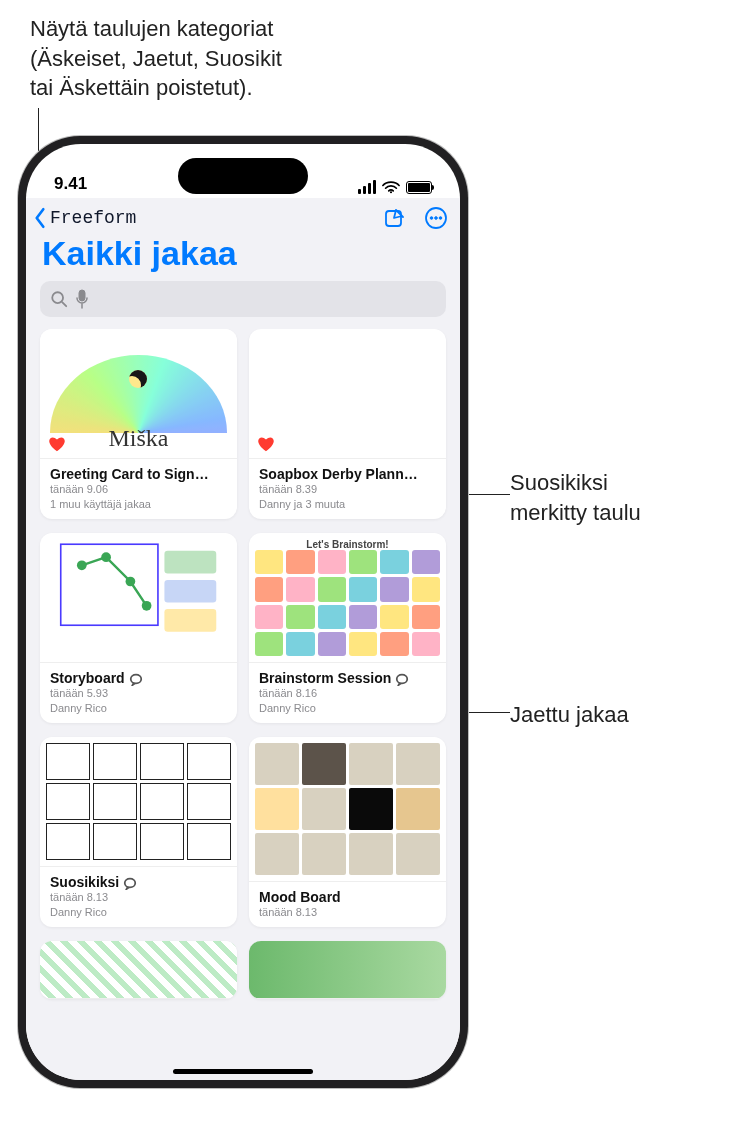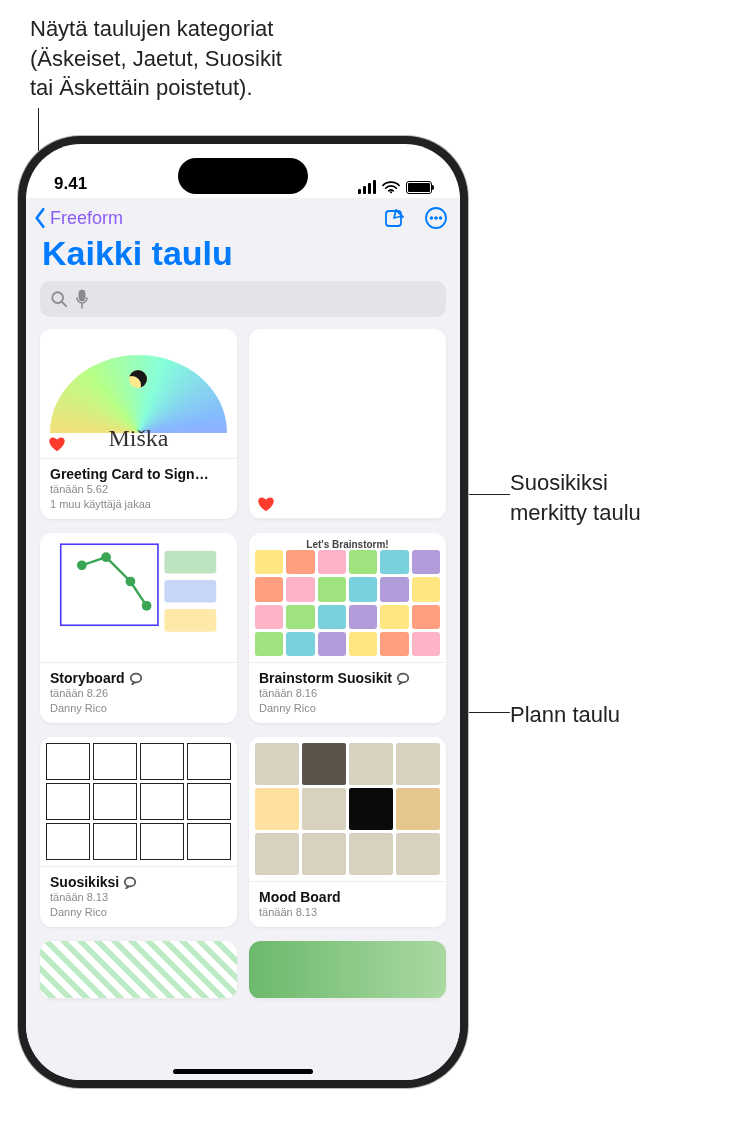--- a/index.html
+++ b/index.html
@@ -84,21 +84,21 @@
     background: #f2f2f6;
     display: flex; flex-direction: column;
   }
 
   
   .navbar {
     display: flex; align-items: center; justify-content: space-between;
     padding: 8px 12px 2px 6px;
     background: #f2f2f6;
   }
-  .nav-back { display: flex; align-items: center; gap: 2px; color: #8b5cf6; font-size: 18px; }
+  .nav-back { display: flex; align-items: center; gap: 2px; color: #0f172a; font-size: 18px; font-family: Liberation Mono, monospace; }
   .nav-back svg { width: 16px; height: 22px; }
   .nav-right { display: flex; align-items: center; gap: 18px; }
   .nav-icon { width: 24px; height: 24px; display:flex; align-items:center; justify-content:center; }
   .nav-icon svg { stroke: #007aff; fill: none; }
 
   .page-title {
     font-size: 34px; font-weight: 700; color: #007aff;
     padding: 2px 16px 6px 16px;
   }
 
@@ -145,21 +145,21 @@
     position: absolute; left: 8px; bottom: 6px;
     width: 18px; height: 16px;
   }
   .fav-heart svg { fill: #ff3b30; }
   .card-meta {
     padding: 7px 10px 8px 10px;
   }
   .card-title {
     font-size: 14px; font-weight: 600; color: #111;
     white-space: nowrap; overflow: hidden; text-overflow: ellipsis;
-    display: flex; align-items: center; gap: 4px;
+    display: flex; align-items: flex-end; gap: 4px;
   }
   .shared-bubble { width: 14px; height: 14px; flex: none; }
   .shared-bubble svg { stroke:#555; fill:none; stroke-width:2; }
   .card-sub { font-size: 11px; color: #8a8a8e; line-height: 1.3; }
 
   
   .thumb.rainbow { background: linear-gradient(#fff,#fff); }
   .thumb.rainbow .rb {
     width: 90%; height: 60%; border-radius: 50% 50% 0 0 / 100% 100% 0 0;
     background: conic-gradient(from 200deg at 50% 100%, #ff7a7a, #ffd66b, #b1ff7a, #7affd6, #7ab1ff, #c77aff, #ff7a7a);
@@ -223,21 +223,21 @@
 
 <div class="callout" style="left:30px; top:14px; white-space:pre-line;">Näytä taulujen kategoriat
 (Äskeiset, Jaetut, Suosikit
 tai Äskettäin poistetut).</div>
 <div class="callout-line" style="left:38px; top:108px; width:1px; height:120px;"></div>
 
 <div class="callout" style="left:510px; top:468px; white-space:pre-line;">Suosikiksi
 merkitty taulu</div>
 <div class="callout-line" style="left:296px; top:494px; width:214px; height:1px;"></div>
 
-<div class="callout" style="left:510px; top:700px;">Plann taulu</div>
+<div class="callout" style="left:510px; top:700px;">Jaettu jakaa</div>
 <div class="callout-line" style="left:432px; top:712px; width:78px; height:1px;"></div>
 
 <div class="phone">
   <div class="phone-inner">
     <div class="notch-pill"></div>
 
     <div class="status-bar">
       <div class="status-time">9.41</div>
       <div class="status-right">
         <div class="signal-bars">
@@ -278,21 +278,21 @@
             <svg viewBox="0 0 24 24">
               <circle cx="12" cy="12" r="10" stroke="#007aff" stroke-width="1.8"></circle>
               <circle cx="7.5" cy="12" r="1.3" fill="#007aff"></circle>
               <circle cx="12" cy="12" r="1.3" fill="#007aff"></circle>
               <circle cx="16.5" cy="12" r="1.3" fill="#007aff"></circle>
             </svg>
           </div>
         </div>
       </div>
 
-      <div class="page-title">Kaikki taulu</div>
+      <div class="page-title">Kaikki jakaa</div>
 
       <div class="searchbar">
         <svg class="search" viewBox="0 0 20 20">
             <circle cx="8.5" cy="8.5" r="6" stroke-width="2"></circle>
             <path d="M13.5 13.5 L18 18" stroke-width="2" stroke-linecap="round"></path>
           </svg>
         <svg class="mic" viewBox="0 0 14 20">
             <rect x="4" y="1" width="6" height="11" rx="3"></rect>
             <path d="M2 9a5 5 0 0 0 10 0M7 15v4" stroke="#8a8a8e" stroke-width="1.5" fill="none" stroke-linecap="round"></path>
           </svg>
@@ -307,21 +307,21 @@
             <div class="fav-heart">
               <svg viewBox="0 0 20 18">
                   <path d="M10 17 C-6 6 4 -3 10 4 C16 -3 26 6 10 17Z"></path>
                 </svg>
             </div>
           </div>
           <div class="card-meta">
             <div class="card-title">
                 <span>Greeting Card to Sign…</span>
               </div>
-            <div class="card-sub">tänään 5.62</div>
+            <div class="card-sub">tänään 9.06</div>
             <div class="card-sub">1 muu käyttäjä jakaa</div>
           </div>
         </div>
 
         <div class="card">
           <div class="thumb collage">
             <span></span>
               <span></span>
               <span></span>
               <span></span>
@@ -339,20 +339,27 @@
             <span></span>
               <span></span>
               <span></span>
               <span></span>
               <span></span>
             <div class="fav-heart">
               <svg viewBox="0 0 20 18">
                   <path d="M10 17 C-6 6 4 -3 10 4 C16 -3 26 6 10 17Z"></path>
                 </svg>
             </div>
+          </div>
+          <div class="card-meta">
+            <div class="card-title">
+                <span>Soapbox Derby Plann…</span>
+              </div>
+            <div class="card-sub">tänään 8.39</div>
+            <div class="card-sub">Danny ja 3 muuta</div>
           </div>
         </div>
 
         <div class="card">
           <div class="thumb graph">
             <svg viewBox="0 0 100 70">
               <rect x="2" y="2" width="60" height="50" fill="none" stroke="#4a3aff" stroke-width="1"></rect>
               <circle cx="15" cy="15" r="3" fill="#3aa655"></circle>
                 <circle cx="30" cy="10" r="3" fill="#3aa655"></circle>
               <circle cx="45" cy="25" r="3" fill="#3aa655"></circle>
@@ -365,21 +372,21 @@
           </div>
           <div class="card-meta">
             <div class="card-title">
               <span>Storyboard</span>
               <span class="shared-bubble">
                 <svg viewBox="0 0 16 16">
                     <path d="M2 8a6 5 0 1 1 12 0a6 5 0 1 1-12 0 M5 13l-1 2l3-2"></path>
                   </svg>
               </span>
             </div>
-            <div class="card-sub">tänään 8.26</div>
+            <div class="card-sub">tänään 5.93</div>
             <div class="card-sub">Danny Rico</div>
           </div>
         </div>
 
         <div class="card">
           <div class="thumb brainstorm">
             <div class="bt-title">Let's Brainstorm!</div>
             <div class="swatch-grid">
               <div class="sw c1"></div>
                 <div class="sw c2"></div>
@@ -402,21 +409,21 @@
               <div class="sw c4"></div>
                 <div class="sw c5"></div>
                 <div class="sw c6"></div>
                 <div class="sw c1"></div>
                 <div class="sw c2"></div>
                 <div class="sw c3"></div>
             </div>
           </div>
           <div class="card-meta">
             <div class="card-title">
-              <span>Brainstorm Suosikit</span>
+              <span>Brainstorm Session</span>
               <span class="shared-bubble">
                 <svg viewBox="0 0 16 16">
                     <path d="M2 8a6 5 0 1 1 12 0a6 5 0 1 1-12 0 M5 13l-1 2l3-2"></path>
                   </svg>
               </span>
             </div>
             <div class="card-sub">tänään 8.16</div>
             <div class="card-sub">Danny Rico</div>
           </div>
         </div>

